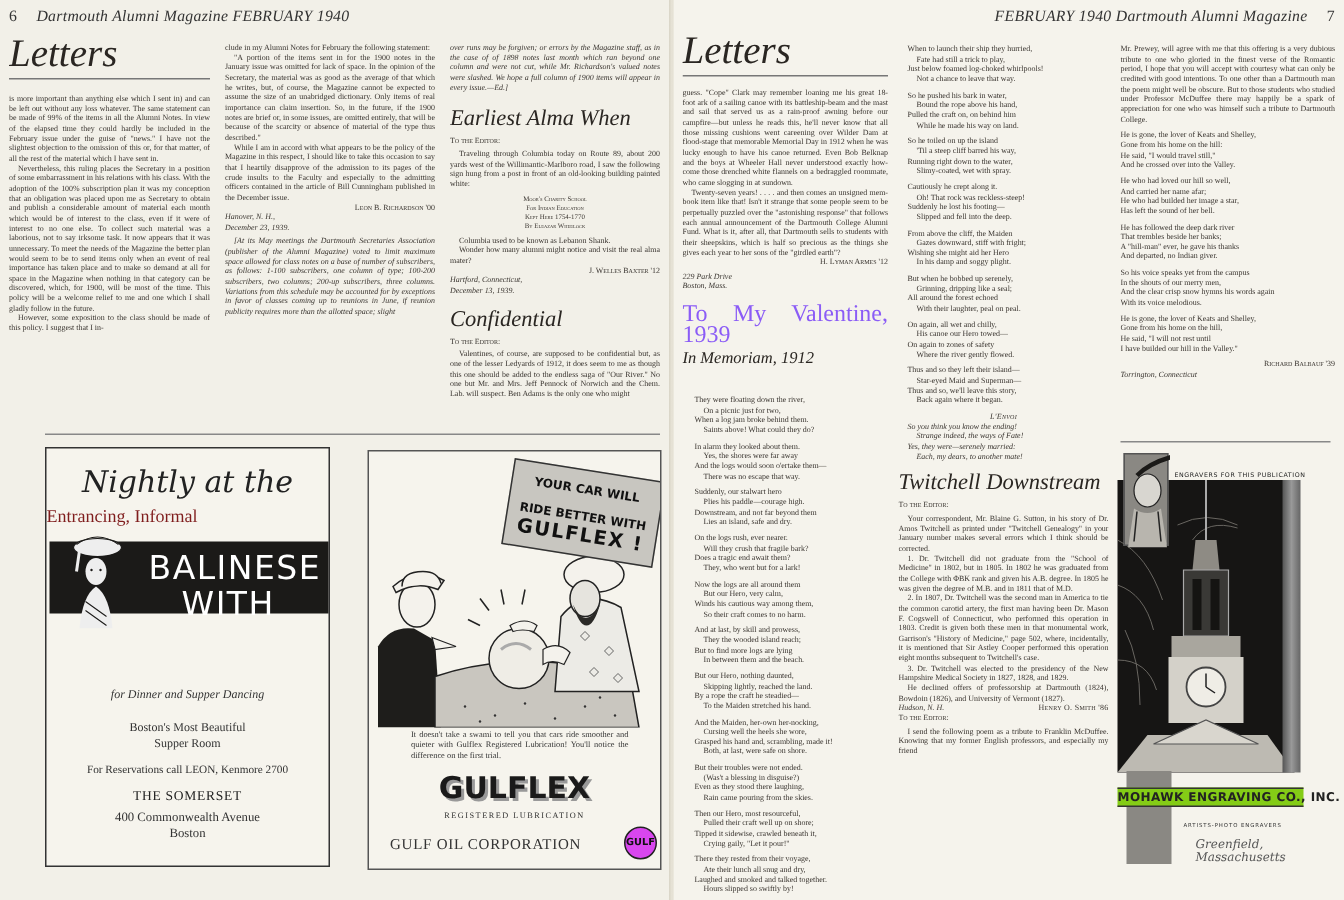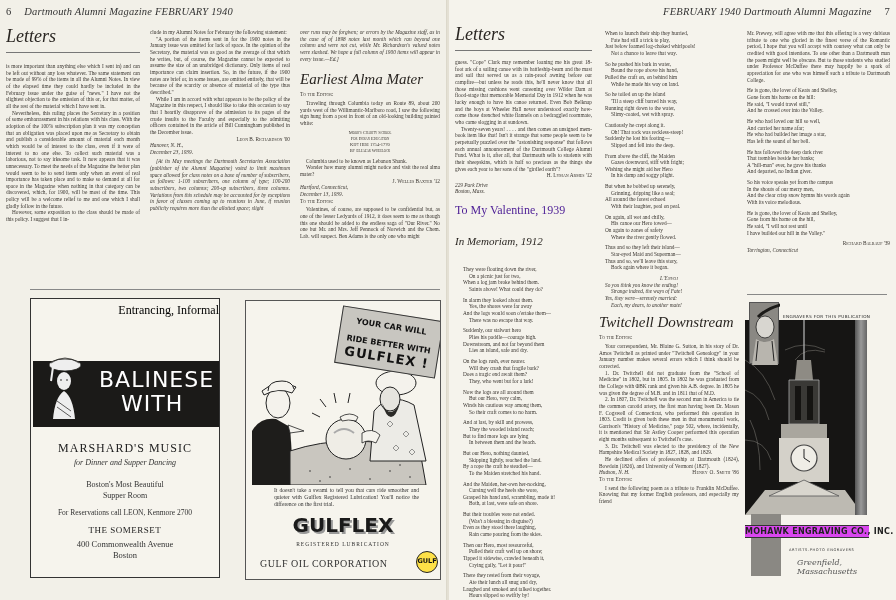--- a/index.html
+++ b/index.html
@@ -7,67 +7,67 @@
   body { font-family: "Liberation Serif", "DejaVu Serif", serif; color: #2a2622; position: relative; }
   .page { position: absolute; top: 0; height: 600px; background: #f3f1ea; overflow: hidden; }
   .page.left { left: 0; width: 447px; background: #f2f0e8; }
   .page.right { left: 449px; width: 447px; background: #f5f3ec; }
   .gutter { position: absolute; left: 446px; top: 0; width: 4px; height: 600px; background: linear-gradient(90deg,#d8d4c6,#e8e4d8,#d8d4c6); }
   .running-head { position: absolute; top: 6px; font-style: italic; font-size: 10.5px; letter-spacing: 0.2px; color: #333; white-space: nowrap; }
   .running-head .pn { font-style: normal; margin: 0 10px; }
   .col { position: absolute; font-size: 5.3px; line-height: 6.65px; text-align: justify; color: #3a3530; overflow: hidden; }
   .col p { text-indent: 6px; margin: 0; }
   .col p.noind { text-indent: 0; }
-  .h-letters { font-style: italic; font-size: 18px; line-height: 24px; color: #2a2622; margin-bottom: 6px; }
+  .h-letters { font-style: italic; font-size: 26px; line-height: 24px; color: #2a2622; margin-bottom: 6px; }
   .h-section { font-style: italic; font-size: 15px; line-height: 17px; color: #2a2622; margin: 6px 0 3px; }
-  .h-poem { font-size: 12px; line-height: 14px; color: #4c1d95; margin: 4px 0 18px; }
+  .h-poem { font-size: 16px; line-height: 14px; color: #8b5cf6; margin: 4px 0 2px; }
   .h-poem-sub { font-style: italic; font-size: 11px; line-height: 13px; margin-bottom: 18px; color: #2a2622; }
   .smallcaps { font-variant: small-caps; letter-spacing: 0.2px; }
   .to-editor { font-variant: small-caps; font-size: 5.3px; margin-bottom: 2px; }
   .sig { text-align: right; font-variant: small-caps; }
   .place { font-style: italic; }
   .ital { font-style: italic; }
   .center { text-align: center; }
   .sign-lines { text-align: center; font-variant: small-caps; font-size: 4.6px; line-height: 6.3px; margin: 3px 0; }
   .stanza { margin-bottom: 4px; text-align: left; }
   .stanza div.i { padding-left: 6px; }
   .rule { position: absolute; height: 1px; background: #888; }
   
   .ad-balinese { position: absolute; left: 30px; top: 298px; width: 190px; height: 280px; border: 1.5px solid #333; background: #f6f4ed; }
   .ad-balinese .nightly { text-align: center; font-family: "DejaVu Serif", serif; font-style: italic; font-size: 20px; margin-top: 10px; color: #222; }
-  .ad-balinese .entr { text-align: right; font-size: 12px; margin-top: 4px; color: #000000; }
-  .ad-balinese .banner { position: absolute; left: 2px; top: 62px; width: 186px; height: 66px; background: #1b1a18; color: #fff; }
+  .ad-balinese .entr { text-align: left; font-size: 12px; margin-top: 4px; color: #7f1d1d; }
+  .ad-balinese .banner { position: absolute; left: 2px; top: 62px; width: 186px; height: 48px; background: #1b1a18; color: #fff; }
   .ad-balinese .banner .figure { position: absolute; left: 10px; top: -6px; width: 42px; height: 64px; }
   .ad-balinese .banner .t1 { position: absolute; left: 66px; top: 6px; font-family: "DejaVu Sans", sans-serif; font-size: 22px; letter-spacing: 1px; }
   .ad-balinese .banner .t2 { position: absolute; left: 88px; top: 30px; font-family: "DejaVu Sans", sans-serif; font-size: 22px; letter-spacing: 1px; }
   .ad-balinese .music { position: absolute; top: 142px; width: 100%; text-align: center; font-size: 12px; letter-spacing: 1px; color: #222; }
   .ad-balinese .dinner { position: absolute; top: 159px; width: 100%; text-align: center; font-style: italic; font-size: 8px; color: #333; }
   .ad-balinese .most { position: absolute; top: 180px; width: 100%; text-align: center; font-size: 8px; line-height: 11px; color: #333; }
   .ad-balinese .res { position: absolute; top: 209px; width: 100%; text-align: center; font-size: 7.5px; color: #333; white-space: nowrap; }
   .ad-balinese .som { position: absolute; top: 226px; width: 100%; text-align: center; font-size: 9px; letter-spacing: 0.5px; color: #222; }
   .ad-balinese .addr { position: absolute; top: 240px; width: 100%; text-align: center; font-size: 8.5px; line-height: 11px; color: #333; }
 
   .ad-gulf { position: absolute; left: 245px; top: 300px; width: 196px; height: 280px; border: 1px solid #555; background: #f6f4ed; overflow: hidden; }
   .ad-gulf .bubble { position: absolute; left: 92px; top: 12px; width: 102px; height: 58px; background: #c8c6c0; border: 1px solid #333; transform: rotate(9deg); font-family: "DejaVu Sans", sans-serif; font-weight: bold; text-align: center; color: #111; }
   .ad-gulf .bubble .b1 { font-size: 8px; margin-top: 8px; line-height: 10px; }
   .ad-gulf .bubble .b2 { font-size: 13px; letter-spacing: 1px; }
   .ad-gulf .art { position: absolute; left: 4px; top: 60px; width: 188px; height: 124px; }
   .ad-gulf .copy { position: absolute; left: 28px; top: 186px; width: 145px; font-size: 5.6px; line-height: 6.8px; color: #333; text-align: justify; }
   .ad-gulf .brand { position: absolute; left: 0; top: 212px; width: 100%; text-align: center; font-family: "DejaVu Sans", sans-serif; font-weight: bold; font-size: 20px; letter-spacing: 0px; color: #1a1a1a; text-shadow: 2px 2px 0 #999; }
   .ad-gulf .reg { position: absolute; left: 0; top: 240px; width: 100%; text-align: center; font-size: 5.5px; letter-spacing: 1px; color: #333; }
   .ad-gulf .corp { position: absolute; left: 14px; top: 257px; font-size: 10px; letter-spacing: 0.5px; color: #333; }
-  .ad-gulf .logo { position: absolute; left: 170px; top: 250px; width: 22px; height: 22px; border-radius: 50%; border: 1.5px solid #222; background: #fde047; font-family: "DejaVu Sans", sans-serif; font-weight: bold; font-size: 6.5px; text-align: center; line-height: 19px; color: #111; }
+  .ad-gulf .logo { position: absolute; left: 170px; top: 250px; width: 22px; height: 22px; border-radius: 50%; border: 1.5px solid #222; background: #d946ef; font-family: "DejaVu Sans", sans-serif; font-weight: bold; font-size: 6.5px; text-align: center; line-height: 19px; color: #111; }
 
   .ad-mohawk { position: absolute; left: 745px; top: 300px; width: 151px; height: 300px; background: #f5f3ec; }
   .ad-mohawk .photo { position: absolute; left: 0; top: 20px; width: 118px; height: 195px; background: #161514; overflow: hidden; }
   .ad-mohawk .pillar { position: absolute; left: 110px; top: 20px; width: 12px; height: 195px; background: linear-gradient(90deg,#555,#999,#666); }
   .ad-mohawk .chief { position: absolute; left: 4px; top: 2px; width: 30px; height: 62px; background: #8a8883; border: 1px solid #555; }
   .ad-mohawk .eng { position: absolute; left: 38px; top: 14px; font-family: "DejaVu Sans", sans-serif; font-size: 4.2px; letter-spacing: 0.4px; color: #222; white-space: nowrap; }
   .ad-mohawk .strip { position: absolute; left: 6px; top: 214px; width: 30px; height: 62px; background: #8a8883; }
-  .ad-mohawk .name { position: absolute; left: 0; top: 225px; width: 124px; border-top: 1px solid #333; border-bottom: 1px solid #333; font-family: "DejaVu Sans", sans-serif; font-size: 8px; font-weight: bold; letter-spacing: 0.3px; color: #222; padding: 1px 0; white-space: nowrap; background: #d946ef; }
+  .ad-mohawk .name { position: absolute; left: 0; top: 225px; width: 124px; border-top: 1px solid #333; border-bottom: 1px solid #333; font-family: "DejaVu Sans", sans-serif; font-size: 8px; font-weight: bold; letter-spacing: 0.3px; color: #222; padding: 1px 0; white-space: nowrap; background: #84cc16; }
   .ad-mohawk .artists { position: absolute; left: 44px; top: 248px; font-family: "DejaVu Sans", sans-serif; font-size: 3.6px; letter-spacing: 0.6px; color: #333; }
   .ad-mohawk .city { position: absolute; left: 52px; top: 258px; font-style: italic; font-size: 8px; color: #555; font-family: "DejaVu Serif", serif; }
 </style>
 </head>
 <body>
 
 <div class="page left">
   <div class="running-head" style="left:6px;text-align:right;">
     <span class="pn" style="margin-left:0;">6</span>
     <span>Dartmouth Alumni Magazine FEBRUARY 1940</span>
@@ -86,57 +86,58 @@
     <p>"A portion of the items sent in for the 1900 notes in the January issue was omitted for lack of space. In the opinion of the Secretary, the material was as good as the average of that which he writes, but, of course, the Magazine cannot be expected to assume the size of an unabridged dictionary. Only items of real importance can claim insertion. So, in the future, if the 1900 notes are brief or, in some issues, are omitted entirely, that will be because of the scarcity or absence of material of the type thus described."</p>
     <p>While I am in accord with what appears to be the policy of the Magazine in this respect, I should like to take this occasion to say that I heartily disapprove of the admission to its pages of the crude insults to the Faculty and especially to the admitting officers contained in the article of Bill Cunningham published in the December issue.</p>
     <div class="sig">Leon B. Richardson '00</div>
     <div class="place">Hanover, N. H.,</div>
     <div class="place" style="margin-bottom:3px;">December 23, 1939.</div>
     <p class="ital">[At its May meetings the Dartmouth Secretaries Association (publisher of the Alumni Magazine) voted to limit maximum space allowed for class notes on a base of number of subscribers, as follows: 1-100 subscribers, one column of type; 100-200 subscribers, two columns; 200-up subscribers, three columns. Variations from this schedule may be accounted for by exceptions in favor of classes coming up to reunions in June, if reunion publicity requires more than the allotted space; slight</p>
   </div>
 
   <div class="col" style="left:300px; top:29px; width:140px; height:258px;">
     <p class="ital noind">over runs may be forgiven; or errors by the Magazine staff, as in the case of of 1898 notes last month which ran beyond one column and were not cut, while Mr. Richardson's valued notes were slashed. We hope a full column of 1900 items will appear in every issue.—Ed.]</p>
-    <div class="h-section" style="margin-top:9px;">Earliest Alma Mater</div>
+    <div class="h-section" style="margin-top:9px;">Earliest Alma When</div>
     <div class="to-editor">To the Editor:</div>
     <p>Traveling through Columbia today on Route 89, about 200 yards west of the Willimantic-Marlboro road, I saw the following sign hung from a post in front of an old-looking building painted white:</p>
     <div class="sign-lines">
       <div>Moor's Charity School</div>
       <div>For Indian Education</div>
       <div>Kept Here 1754-1770</div>
       <div>By Eleazar Wheelock</div>
     </div>
     <p>Columbia used to be known as Lebanon Shank.</p>
     <p>Wonder how many alumni might notice and visit the real alma mater?</p>
     <div class="sig">J. Welles Baxter '12</div>
     <div class="place">Hartford, Connecticut,</div>
     <div class="place">December 13, 1939.</div>
+    <div class="h-section" style="margin-top:7px;">Confidential</div>
     <div class="to-editor">To the Editor:</div>
     <p>Valentines, of course, are supposed to be confidential but, as one of the lesser Ledyards of 1912, it does seem to me as though this one should be added to the endless saga of "Our River." No one but Mr. and Mrs. Jeff Pennock of Norwich and the Chem. Lab. will suspect. Ben Adams is the only one who might</p>
   </div>
 
   <div class="rule" style="left:30px; top:289px; width:410px;"></div>
 
   <div class="ad-balinese">
+    <div class="nightly">Nightly at the</div>
     <div class="entr">Entrancing, Informal</div>
     <div class="banner">
       <svg class="figure" viewBox="0 0 42 64">
         <ellipse cx="22" cy="10" rx="16" ry="6" fill="#eee" stroke="#1b1a18" stroke-width="0.8"></ellipse>
         <path d="M8 8 q14 -10 28 0" fill="none" stroke="#1b1a18" stroke-width="0.7"></path>
         <line x1="10" y1="12" x2="8" y2="26" stroke="#eee" stroke-width="2"></line>
         <ellipse cx="21" cy="26" rx="7" ry="9" fill="#eee"></ellipse>
         <path d="M10 64 q2 -22 11 -28 q9 6 11 28 z" fill="#eee"></path>
         <path d="M14 46 l14 10 M14 52 l14 10" stroke="#1b1a18" stroke-width="0.7"></path>
         <circle cx="18" cy="25" r="0.8" fill="#1b1a18"></circle>
           <circle cx="24" cy="25" r="0.8" fill="#1b1a18"></circle>
       </svg>
       <div class="t1">BALINESE</div>
       <div class="t2">WITH</div>
     </div>
-    <div class="music">MARSHARD'S MUSIC</div>
     <div class="dinner">for Dinner and Supper Dancing</div>
     <div class="most">
       <div>Boston's Most Beautiful</div>
       <div>Supper Room</div>
     </div>
     <div class="res">For Reservations call LEON, Kenmore 2700</div>
     <div class="som">THE SOMERSET</div>
     <div class="addr">
       <div>400 Commonwealth Avenue</div>
       <div>Boston</div>

